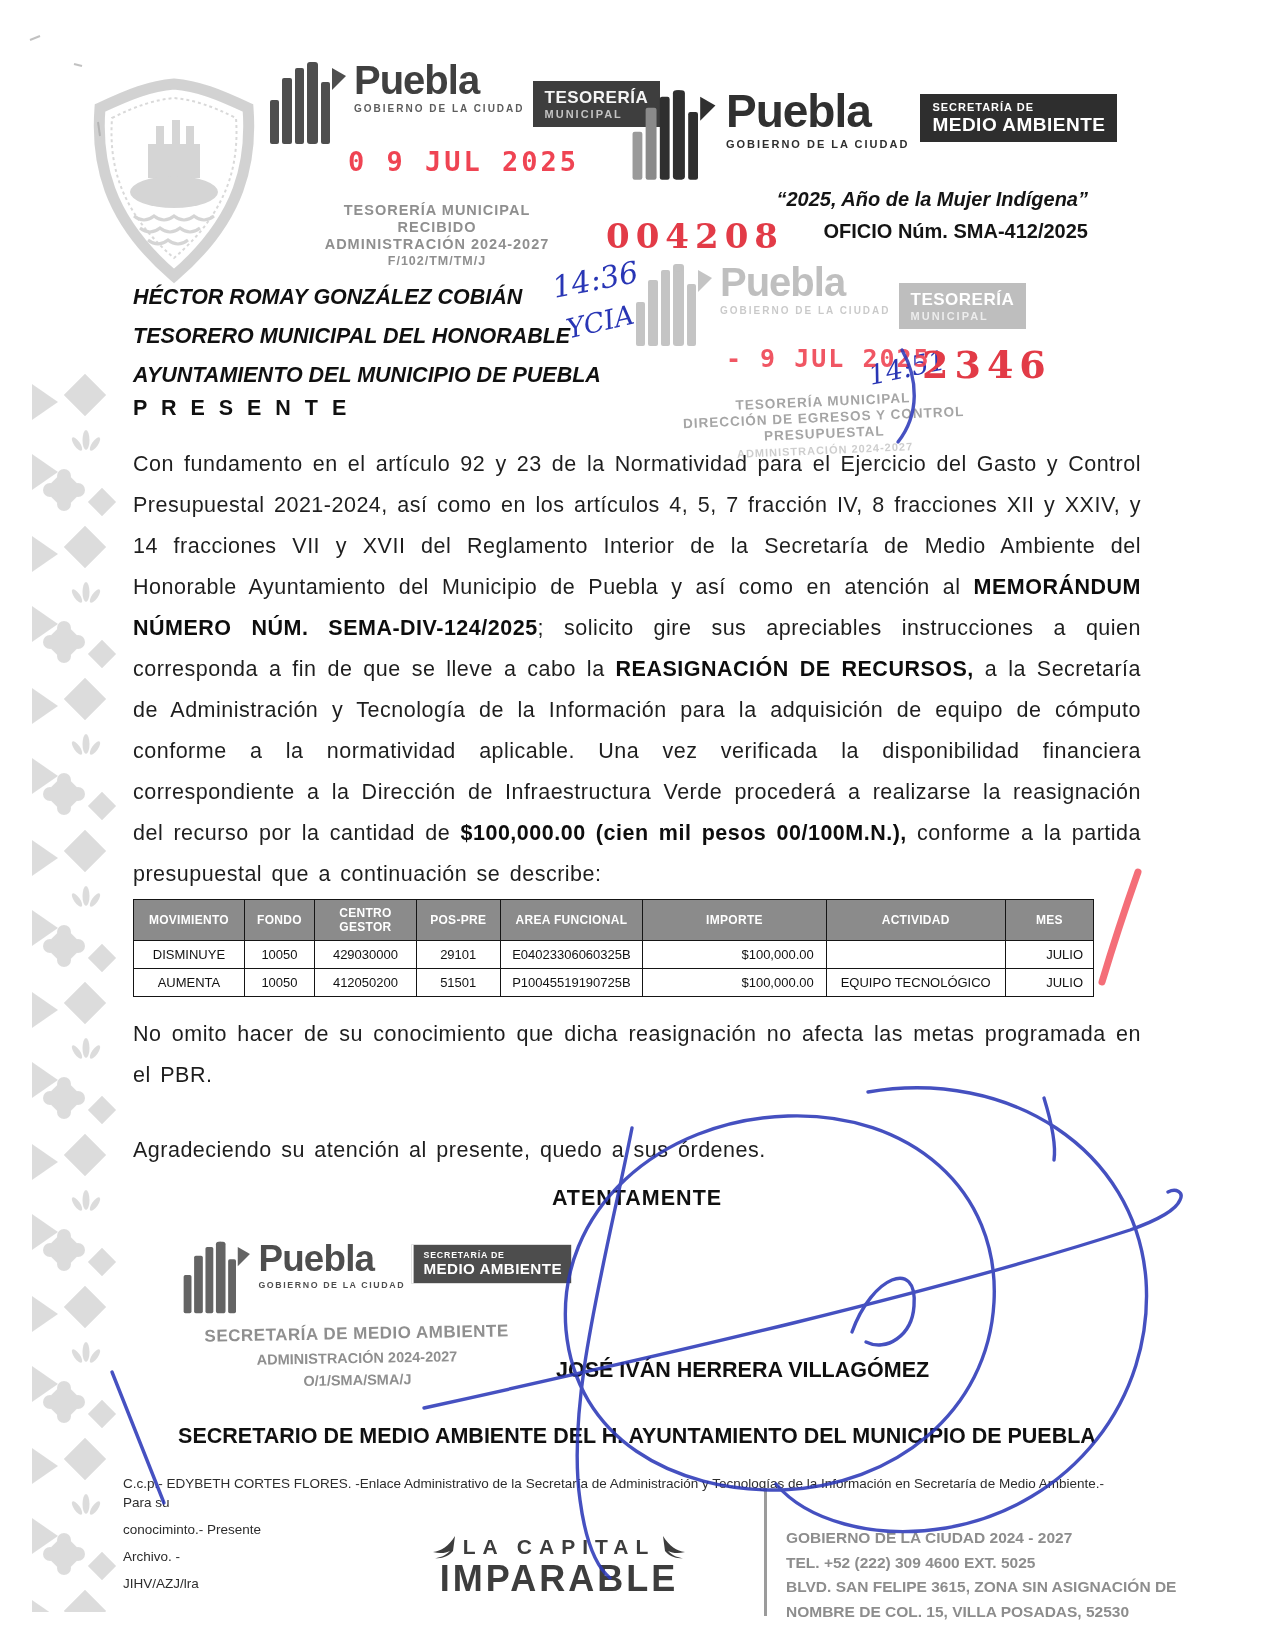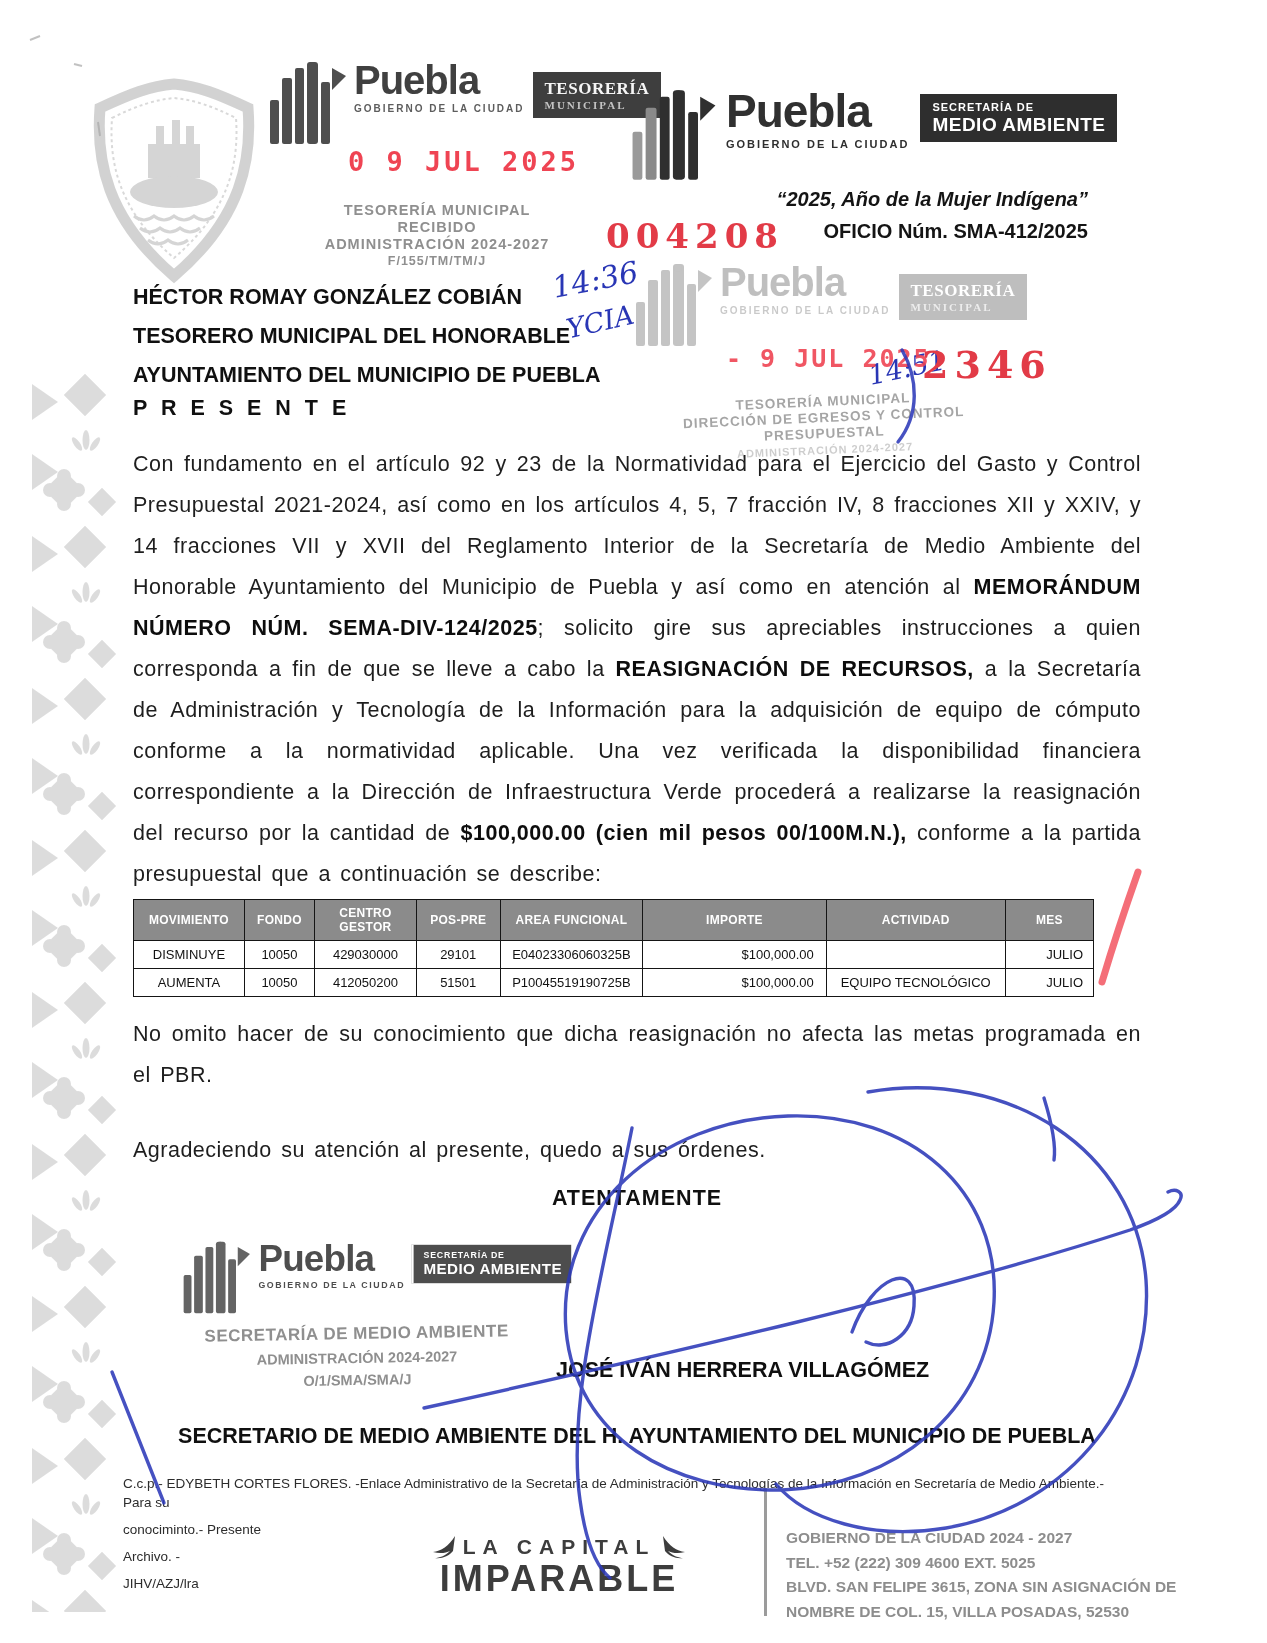--- a/index.html
+++ b/index.html
@@ -19,21 +19,21 @@
   .logo .wordcol{margin-left:6px;}
   .logo .brand{font-weight:800;letter-spacing:-1px;color:#3a3a3a;line-height:1;}
   .logo .sub{font-weight:700;color:#5a5a5a;letter-spacing:2px;}
   .logo .box{color:#fff;background:#383838;padding:7px 12px;margin-left:8px;line-height:1.15;}
   .logo .box .l1{font-weight:700;}
   .logo .box .l2{font-weight:800;}
 
   .stamp-top{left:268px;top:60px;filter:contrast(.92);}
   .stamp-top .brand{font-size:40px;}
   .stamp-top .sub{font-size:10px;margin-top:3px;}
-  .stamp-top .box{margin-top:12px;font-family:Liberation Serif, serif;}
+  .stamp-top .box{margin-top:21px;}
   .stamp-top .box .l1{font-size:17px;letter-spacing:.5px;}
   .stamp-top .box .l2{font-size:11px;color:#c9c9c9;letter-spacing:2px;}
 
   .logo-right{left:628px;top:88px;}
   .logo-right .brand{font-size:46px;color:#303030;}
   .logo-right .sub{font-size:11px;margin-top:4px;color:#2e2e2e;}
   .logo-right .box{background:#2e2e2e;margin-top:6px;border-left:3px solid #fff;}
   .logo-right .box .l1{font-size:11px;letter-spacing:1px;}
   .logo-right .box .l2{font-size:19px;letter-spacing:.5px;}
 
@@ -52,21 +52,21 @@
   .received div:last-child{font-size:12.5px;}
   .egresos{left:646px;top:394px;width:356px;font-size:13.5px;line-height:16px;
            transform:rotate(-2.5deg);opacity:.8;}
   .egresos div:last-child{font-size:11px;opacity:.55;}
 
   .right-head{left:538px;top:188px;width:550px;text-align:right;}
   .legend{font-size:20px;font-weight:700;font-style:italic;color:#141414;}
   .oficio{font-size:20px;font-weight:700;margin-top:9px;color:#141414;}
 
   .addressee{left:133px;top:278px;}
-  .addressee div{font-weight:700;font-size:21.5px;line-height:39px;color:#101010;}
+  .addressee div{font-weight:700;font-size:21.5px;line-height:39px;color:#101010;font-style:italic;}
   .present{left:133px;top:396px;font-weight:700;font-size:21.5px;letter-spacing:4px;color:#101010;}
 
   .handwriting{font-family:"DejaVu Serif",serif;font-style:italic;color:#2936b5;}
   .hw1{left:552px;top:262px;font-size:30px;transform:rotate(-11deg);}
   .hw-init{left:566px;top:306px;font-size:27px;transform:rotate(-13deg);}
   .hw2{left:868px;top:352px;font-size:27px;transform:rotate(-12deg);}
 
   .bodytext{width:1008px;left:133px;text-align:justify;font-size:21.5px;line-height:41px;
             letter-spacing:.5px;word-spacing:3px;color:#1e1e1e;}
   .p1{top:444px;}
@@ -179,21 +179,21 @@
       <div class="l2">MUNICIPAL</div>
     </div>
   </div>
 
   <div class="abs red-stamp date1">0 9 JUL 2025</div>
 
   <div class="abs gray-stamp received">
       <div>TESORERÍA MUNICIPAL</div>
       <div>RECIBIDO</div>
       <div>ADMINISTRACIÓN 2024-2027</div>
-      <div>F/155/TM/TM/J</div>
+      <div>F/102/TM/TM/J</div>
     </div>
 
   <div class="abs folio folio1">004208</div>
 
   <div class="abs logo logo-right">
     <svg class="icon" width="92" height="96" viewBox="0 0 80 88">
       <rect x="2" y="40" width="9" height="44" rx="2" fill="#9a9a9a"></rect>
         <rect x="14" y="18" width="10" height="66" rx="2" fill="#8a8a8a"></rect>
       <rect x="27" y="8" width="9" height="76" rx="2" fill="#2f2f2f"></rect>
         <rect x="39" y="2" width="11" height="82" rx="3" fill="#2f2f2f"></rect>

